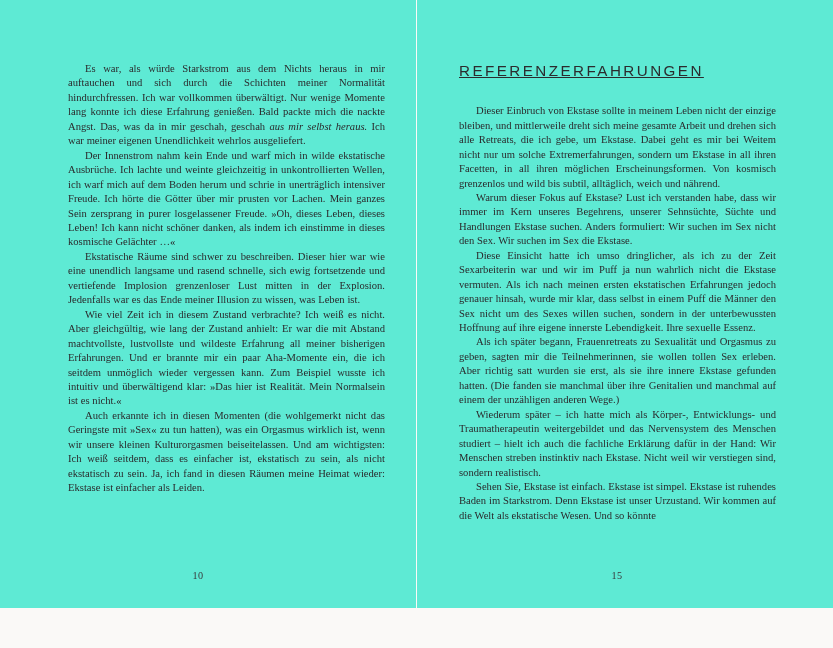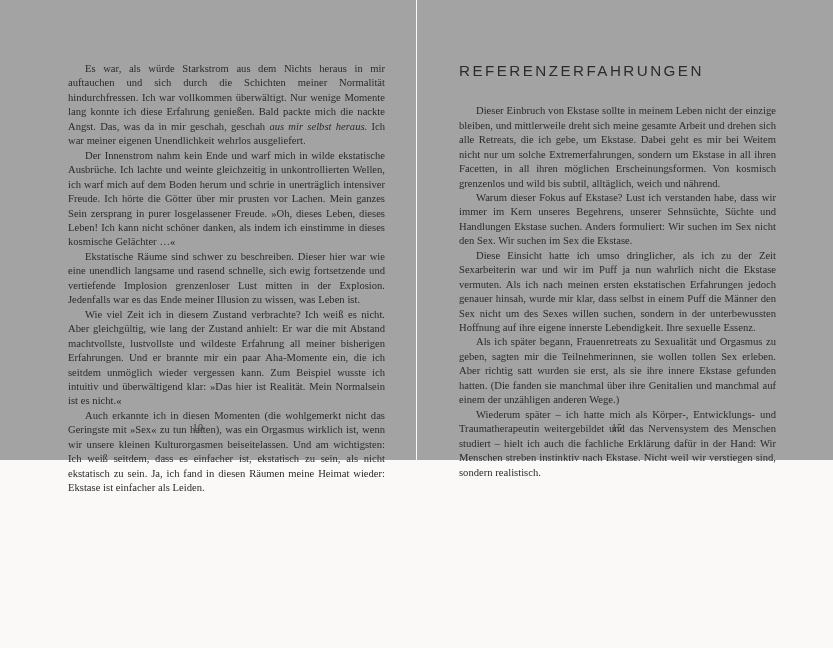--- a/index.html
+++ b/index.html
@@ -19,23 +19,23 @@
   .spread {
     position: relative;
     width: 833px;
     height: 648px;
     background: #faf9f7;
   }
 
   .page {
     position: absolute;
     top: 0;
-    height: 460px;
+    height: 608px;
     width: 416px;
-    background: #a3a3a3;
+    background: #5eead4;
   }
   .page.left  { left: 0; }
   .page.right { left: 417px; }
 
   .text-column {
     position: absolute;
     top: 62px;
     width: 317px;
     height: 510px;
   }
@@ -45,20 +45,21 @@
   .chapter-heading {
     font-family: "Liberation Sans", "DejaVu Sans", sans-serif;
     font-size: 15.2px;
     font-weight: 400;
     letter-spacing: 2.45px;
     color: #2b2b2d;
     margin: 0 0 24px 0;
     line-height: 1.2;
     text-transform: uppercase;
     white-space: nowrap;
+    text-decoration: underline;
   }
 
   p.body-par {
     margin: 0;
     font-size: 10.6px;
     line-height: 14.45px;
     text-align: justify;
     text-justify: inter-word;
     text-indent: 17px;
     hyphens: auto;
@@ -103,17 +104,18 @@
   </div>
 
   <div class="page right">
     <div class="text-column">
       <h1 class="chapter-heading">REFERENZERFAHRUNGEN</h1>
       <p class="body-par first">Dieser Einbruch von Ekstase sollte in meinem Leben nicht der einzige bleiben, und mittlerweile dreht sich meine gesamte Arbeit und drehen sich alle Retreats, die ich gebe, um Ekstase. Dabei geht es mir bei Weitem nicht nur um solche Extremerfahrungen, sondern um Ekstase in all ihren Facetten, in all ihren möglichen Erscheinungsformen. Von kosmisch grenzenlos und wild bis subtil, alltäglich, weich und nährend.</p>
       <p class="body-par">Warum dieser Fokus auf Ekstase? Lust ich verstanden habe, dass wir immer im Kern unseres Begehrens, unserer Sehnsüchte, Süchte und Handlungen Ekstase suchen. Anders formuliert: Wir suchen im Sex nicht den Sex. Wir suchen im Sex die Ekstase.</p>
       <p class="body-par">Diese Einsicht hatte ich umso dringlicher, als ich zu der Zeit Sexarbeiterin war und wir im Puff ja nun wahrlich nicht die Ekstase vermuten. Als ich nach meinen ersten ekstatischen Erfahrungen jedoch genauer hinsah, wurde mir klar, dass selbst in einem Puff die Männer den Sex nicht um des Sexes willen suchen, sondern in der unterbewussten Hoffnung auf ihre eigene innerste Lebendigkeit. Ihre sexuelle Essenz.</p>
       <p class="body-par">Als ich später begann, Frauenretreats zu Sexualität und Orgasmus zu geben, sagten mir die Teilnehmerinnen, sie wollen tollen Sex erleben. Aber richtig satt wurden sie erst, als sie ihre innere Ekstase gefunden hatten. (Die fanden sie manchmal über ihre Genitalien und manchmal auf einem der unzähligen anderen Wege.)</p>
       <p class="body-par">Wiederum später – ich hatte mich als Körper-, Entwicklungs- und Traumatherapeutin weitergebildet und das Nervensystem des Menschen studiert – hielt ich auch die fachliche Erklärung dafür in der Hand: Wir Menschen streben instinktiv nach Ekstase. Nicht weil wir verstiegen sind, sondern realistisch.</p>
+      <p class="body-par">Sehen Sie, Ekstase ist einfach. Ekstase ist simpel. Ekstase ist ruhendes Baden im Starkstrom. Denn Ekstase ist unser Urzustand. Wir kommen auf die Welt als ekstatische Wesen. Und so könnte</p>
     </div>
     <div class="folio">15</div>
   </div>
 
 </div>
 
 </body></html>

